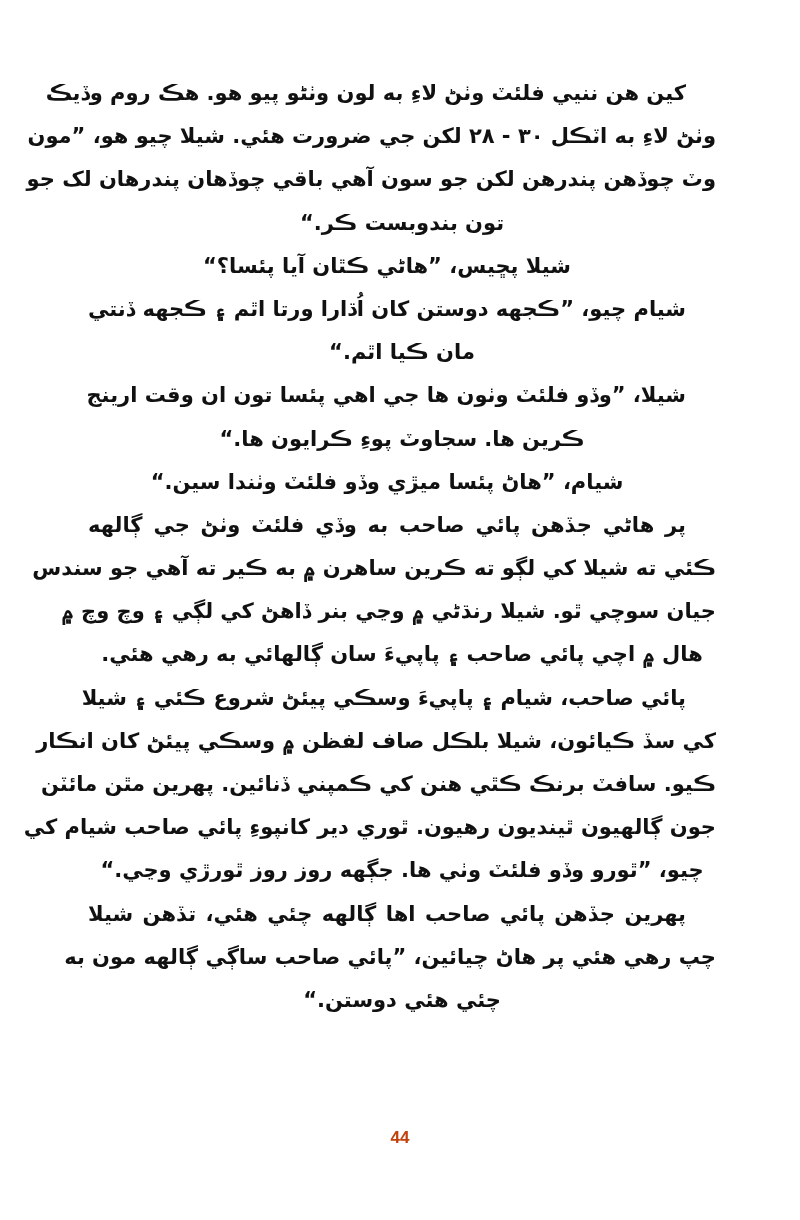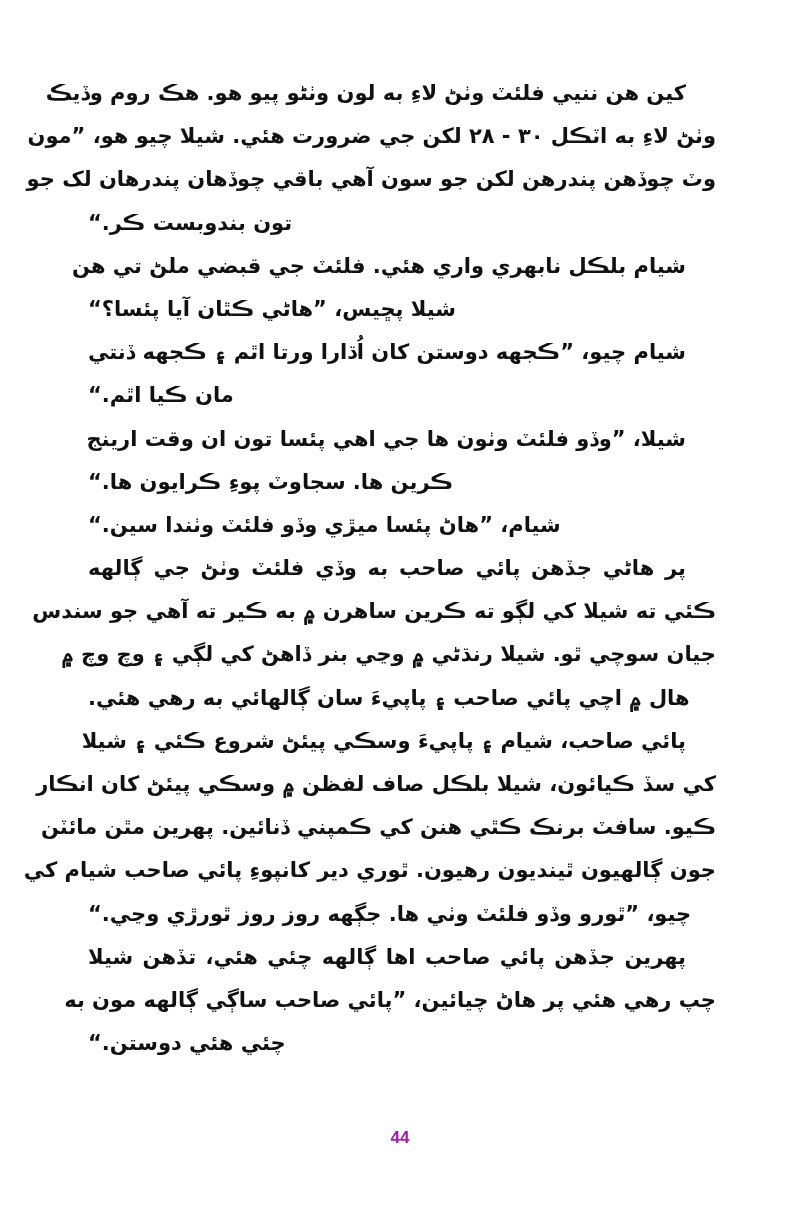--- a/index.html
+++ b/index.html
@@ -28,47 +28,46 @@
     font-weight: bold;
     white-space: nowrap;
     overflow: visible;
     direction: rtl;
   }
   .line.justify {
     text-align: justify;
     text-align-last: justify;
   }
   .line.start {
-    text-align: left;
+    text-align: center;
   }
   .line.indent {
     padding-right: 30px;
   }
   .page-number {
     position: absolute;
     left: 0;
     width: 800px;
     top: 1128px;
     text-align: center;
     direction: ltr;
     font-family: "Liberation Sans", sans-serif;
     font-weight: bold;
     font-size: 17px;
-    color: #a21caf;
+    color: #c2410c;
   }
 </style>
 </head>
 <body>
 
 <div class="page">
   <div class="line justify indent">کين هن ننيي فلئٽ وٺڻ لاءِ به لون وٺڻو پيو هو. هڪ روم وڏيڪ</div>
   <div class="line justify">وٺڻ لاءِ به اٽڪل ٣٠ - ٢٨ لکن جي ضرورت هئي. شيلا چيو هو، ”مون</div>
   <div class="line justify">وٽ چوڏهن پندرهن لکن جو سون آهي باقي چوڏهان پندرهان لک جو</div>
   <div class="line start">تون بندوبست ڪر.“</div>
-  <div class="line justify indent">شيام بلڪل نابهري واري هئي. فلئٽ جي قبضي ملڻ تي هن</div>
   <div class="line start indent">شيلا پڇيس، ”هاڻي ڪٿان آيا پئسا؟“</div>
   <div class="line justify indent">شيام چيو، ”ڪجهه دوستن کان اُڌارا ورتا اٿم ۽ ڪجهه ڏنتي</div>
   <div class="line start">مان ڪيا اٿم.“</div>
   <div class="line justify indent">شيلا، ”وڏو فلئٽ وٺون ها جي اهي پئسا تون ان وقت ارينج</div>
   <div class="line start">ڪرين ها. سجاوٽ پوءِ ڪرايون ها.“</div>
   <div class="line start indent">شيام، ”هاڻ پئسا ميڙي وڏو فلئٽ وٺندا سين.“</div>
   <div class="line justify indent">پر هاڻي جڏهن پائي صاحب به وڏي فلئٽ وٺڻ جي ڳالهه</div>
   <div class="line justify">ڪئي ته شيلا کي لڳو ته ڪرين ساهرن ۾ به ڪير ته آهي جو سندس</div>
   <div class="line justify">جيان سوچي ٿو. شيلا رنڌڻي ۾ وڃي بنر ڏاهڻ کي لڳي ۽ وچ وچ ۾</div>
   <div class="line start">هال ۾ اچي پائي صاحب ۽ پاپيءَ سان ڳالهائي به رهي هئي.</div>

